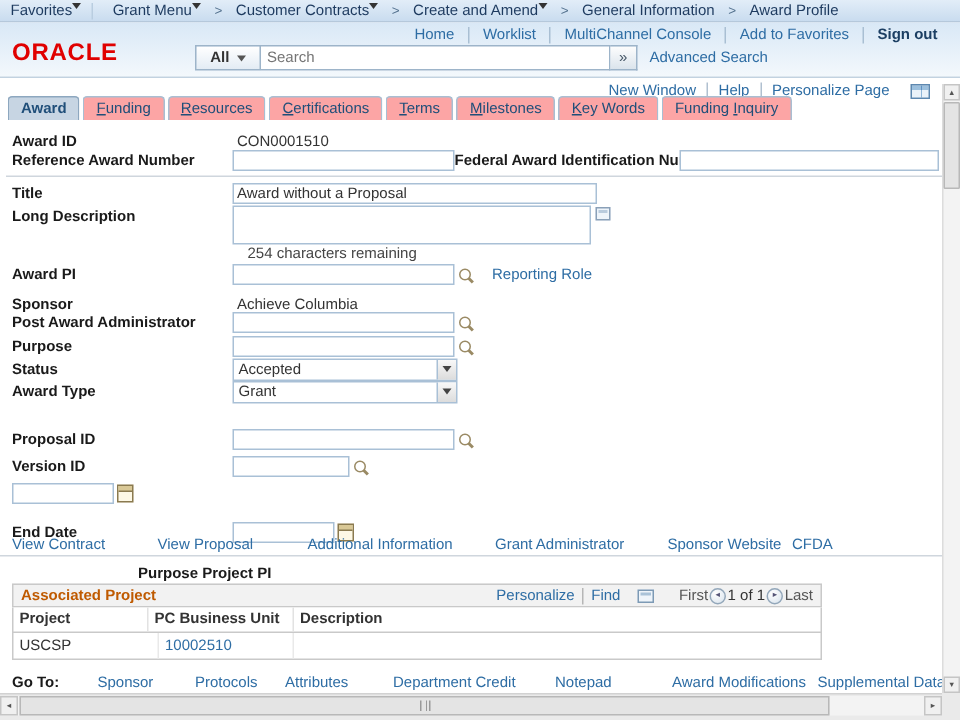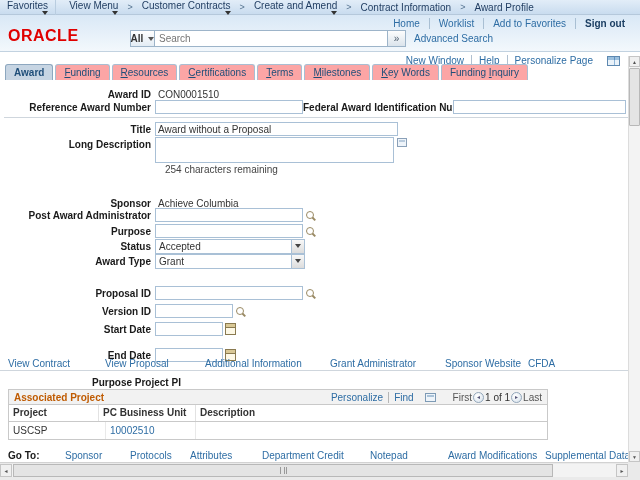--- a/index.html
+++ b/index.html
@@ -3,35 +3,35 @@
 <meta charset="utf-8">
 <style>
   * { margin:0; padding:0; box-sizing:border-box; }
   body { font-family:"Liberation Sans", sans-serif; background:#fff; }
   .screen { position:relative; width:640px; height:480px; background:#fff; overflow:hidden; font-size:10px; color:#333; }
 
   
   .crumbbar { position:absolute; top:0; left:0; width:640px; height:15px;
     background:linear-gradient(#e2edf8,#c9dcef); border-bottom:1px solid #b5c8db;
     display:flex; align-items:center; color:#1d3a5f; }
-  .crumb { padding:0 7px; display:inline-flex; align-items:flex-end; gap:0; cursor:default; white-space:nowrap;flex-direction:column; }
+  .crumb { padding:0 7px; display:inline-flex; align-items:flex-start; gap:0; cursor:default; white-space:nowrap; }
   .crumb.first { border-right:1px solid #b9cde0; margin-right:6px; }
   .dd { width:0; height:0; border-left:3px solid transparent; border-right:3px solid transparent; border-top:4px solid #333; display:inline-block; }
   .sep { color:#53718e; font-size:9px; padding:0 2px; }
 
   
   .hdr { position:absolute; top:15px; left:0; width:640px; height:37px;
     background:linear-gradient(#d9e8f6,#f3f8fc); border-bottom:1px solid #c2d2e0; }
   .util { position:absolute; top:3px; right:6px; display:flex; align-items:center; color:#24547e; }
   .util span { padding:0 9px; border-left:1px solid #a9bfd3; cursor:pointer; white-space:nowrap; }
   .util span:first-child { border-left:none; }
   .util .strong { font-weight:bold; color:#1c3f63; }
   .logo { position:absolute; left:8px; top:12px; font-size:16px; font-weight:bold; color:#e00000; letter-spacing:0.5px; }
   .searchbar { position:absolute; left:130px; top:15px; height:17px; display:flex; align-items:center; }
-  .scopebtn { height:17px; width:25px; background:linear-gradient(#fff,#e3ecf4); border:1px solid #9db4c9;
+  .scopebtn { height:17px; width:44px; background:linear-gradient(#fff,#e3ecf4); border:1px solid #9db4c9;
     display:flex; align-items:center; justify-content:center; gap:5px; font-weight:bold; color:#333; cursor:pointer; }
   .scopebtn .dd { border-top-color:#555; }
   .searchinput { width:233px; height:17px; border:1px solid #9db4c9; border-left:none; padding:0 4px; font-size:10px; color:#666; font-family:inherit; }
   .gobtn { height:17px; width:18px; background:linear-gradient(#fdfdfd,#dbe4ec); border:1px solid #9db4c9; border-left:none;
     display:flex; align-items:center; justify-content:center; color:#4a5a6a; font-size:10px; cursor:pointer; }
   .advsearch { margin-left:8px; }
 
   a.lk, .lk { color:#2e6da4; text-decoration:none; cursor:pointer; white-space:nowrap; }
 
   
@@ -43,21 +43,21 @@
 
   
   .tabs { position:absolute; top:64px; left:5px; display:flex; gap:2px; height:16px; }
   .tab { border:1px solid #a9bed2; border-bottom:none; border-radius:3px 3px 0 0; background:#fca5a5;
     padding:2px 8px 1px; color:#1f4e79; cursor:pointer; white-space:nowrap; }
   .tab .key { text-decoration:underline; }
   .tab.active { background:#c7d5e3; border-color:#8da7bf; font-weight:bold; }
 
   
   .row { position:absolute; left:8px; right:14px; display:flex; align-items:center; height:14px; }
-  .lbl { width:147px; text-align:right; font-weight:bold; color:#1a1a1a; padding-right:4px; flex:none; white-space:nowrap; }
+  .lbl { width:147px; font-weight:bold; color:#1a1a1a; padding-right:4px; flex:none; white-space:nowrap; }
   .txt { height:14px; border:1px solid #a9c0d6; background:#fff; font-size:10px; padding:0 2px; font-family:inherit; color:#333; }
   .w-std { width:148px; } .w-ver { width:78px; } .w-date { width:68px; } .w-title { width:243px; }
   .static { color:#333; padding-left:3px; }
   .mag { position:relative; width:11px; height:11px; display:inline-block; margin-left:2px; cursor:pointer; flex:none; }
   .mag::before { content:""; position:absolute; left:1px; top:1px; width:6px; height:6px; border:1px solid #9a8a64; border-radius:50%; }
   .mag::after { content:""; position:absolute; left:7px; top:8px; width:4px; height:1.5px; background:#9a8a64; transform:rotate(45deg); }
   .cal { width:11px; height:12px; border:1px solid #8a7a50; background:#fdf8e6; position:relative; margin-left:2px; cursor:pointer; flex:none; }
   .cal::before { content:""; position:absolute; top:0; left:0; right:0; height:3px; background:#d9c896; border-bottom:1px solid #8a7a50; }
   .sel { position:relative; width:150px; height:15px; border:1px solid #a9c0d6; background:#fff; padding:1px 16px 0 3px; cursor:pointer; }
   .sel .sbtn { position:absolute; right:0; top:0; bottom:0; width:13px; background:linear-gradient(#f8f8f8,#dcdcdc); border-left:1px solid #a9c0d6;
@@ -115,47 +115,48 @@
 <body>
 
 <div class="screen">
 
   <div class="crumbbar">
     <span class="crumb first">
         <span>Favorites</span>
         <i class="dd"></i>
       </span>
     <span class="crumb">
-        <span>View Menu</span>
+        <span>Grant Menu</span>
         <i class="dd"></i>
       </span>
     <span class="sep">&gt;</span>
     <span class="crumb">
         <span>Customer Contracts</span>
         <i class="dd"></i>
       </span>
     <span class="sep">&gt;</span>
     <span class="crumb">
         <span>Create and Amend</span>
         <i class="dd"></i>
       </span>
     <span class="sep">&gt;</span>
     <span class="crumb">
-        <span>Contract Information</span>
+        <span>General Information</span>
       </span>
     <span class="sep">&gt;</span>
     <span class="crumb">
         <span>Award Profile</span>
       </span>
   </div>
 
   <div class="hdr">
     <div class="util">
       <span class="lk">Home</span>
       <span class="lk">Worklist</span>
+      <span class="lk">MultiChannel Console</span>
       <span class="lk">Add to Favorites</span>
       <span class="lk strong">Sign out</span>
     </div>
     <div class="logo">ORACLE</div>
     <div class="searchbar">
       <span class="scopebtn">
           <span>All</span>
           <i class="dd"></i>
         </span>
       <input class="searchinput" type="text" placeholder="Search" style="">
@@ -201,20 +202,26 @@
     <input class="txt w-title" type="text" value="Award without a Proposal" style="">
   </div>
 
   <div class="row" style="top:137px; align-items:flex-start">
     <span class="lbl" style="padding-top:2px">Long Description</span>
     <textarea class="ta" style=""></textarea>
     <span class="exp"></span>
   </div>
   <div class="hint" style="top:164px">254 characters remaining</div>
 
+  <div class="row" style="top:176px">
+    <span class="lbl">Award PI</span>
+    <input class="txt w-std" type="text" value="" style="">
+    <span class="mag"></span>
+    <span class="lk" style="margin-left:12px">Reporting Role</span>
+  </div>
 
   <div class="row" style="top:196px">
     <span class="lbl">Sponsor</span>
     <span class="static">Achieve Columbia</span>
   </div>
 
   <div class="row" style="top:208px">
     <span class="lbl">Post Award Administrator</span>
     <input class="txt w-std" type="text" value="" style="">
     <span class="mag"></span>
@@ -246,21 +253,20 @@
     <span class="mag"></span>
   </div>
 
   <div class="row" style="top:304px">
     <span class="lbl">Version ID</span>
     <input class="txt w-ver" type="text" value="" style="">
     <span class="mag"></span>
   </div>
 
   <div class="row" style="top:322px">
-    <span class="lbl">Start Date</span>
     <input class="txt w-date" type="text" value="" style="">
     <span class="cal"></span>
   </div>
 
   <div class="row" style="top:348px">
     <span class="lbl">End Date</span>
     <input class="txt w-date" type="text" value="" style="">
     <span class="cal"></span>
   </div>
 

